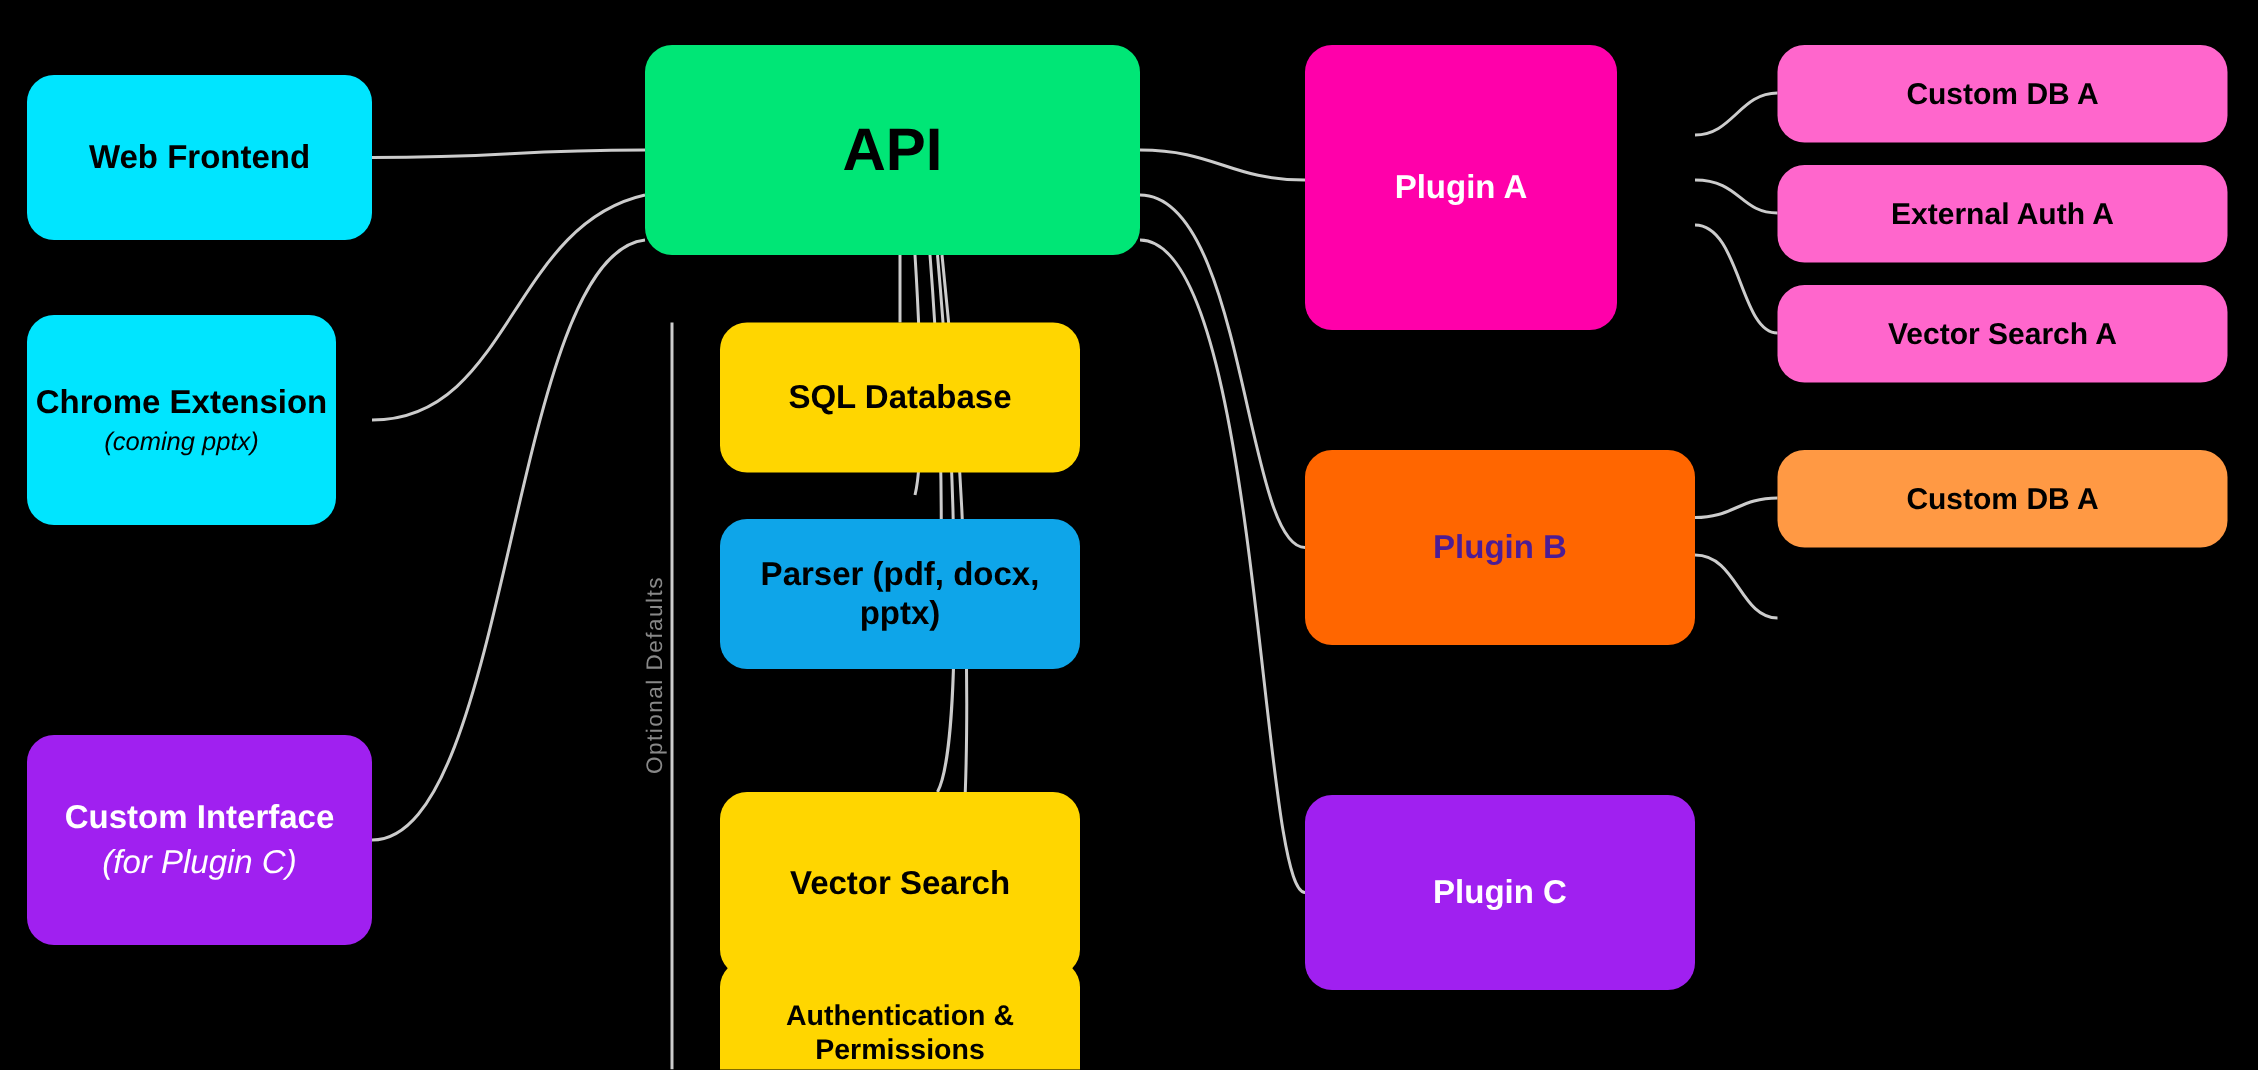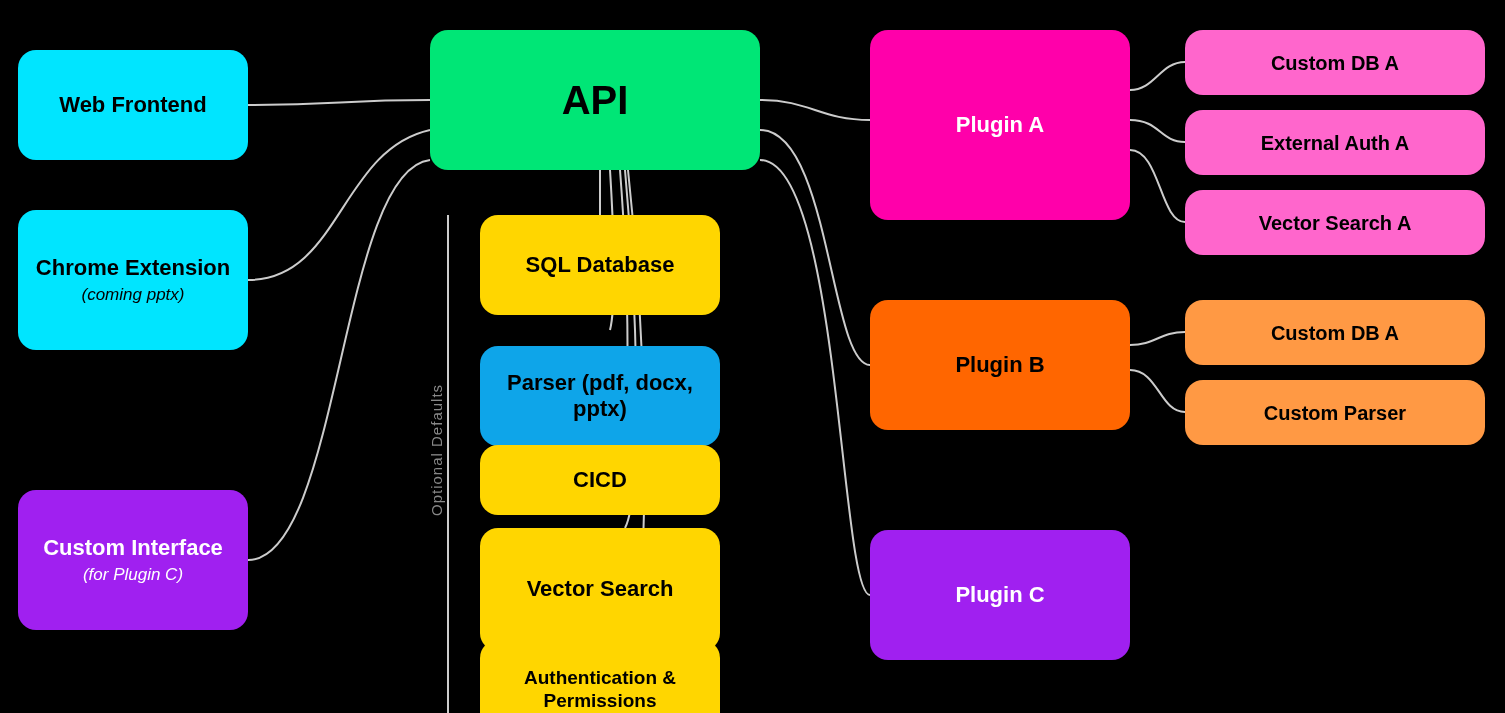--- a/index.html
+++ b/index.html
@@ -37,42 +37,42 @@
       background: #00e5ff;
       color: #000;
       left: 18px; top: 50px;
       width: 230px; height: 110px;
     }
 
     .chrome-extension {
       background: #00e5ff;
       color: #000;
       left: 18px; top: 210px;
-      width: 230px; height: 140px;
+      width: 206px; height: 140px;
       flex-direction: column;
       align-items: center;
     }
     .chrome-extension .subtitle {
       font-style: italic;
       font-weight: 400;
       font-size: 17px;
       margin-top: 4px;
     }
 
     .custom-interface {
       background: #a020f0;
       color: #fff;
       left: 18px; top: 490px;
       width: 230px; height: 140px;
       flex-direction: column;
     }
     .custom-interface .subtitle {
       font-style: italic;
       font-weight: 400;
-      font-size: 17px;
+      font-size: 22px;
       margin-top: 4px;
     }
 
     
     .api-node {
       background: #00e676;
       color: #000;
       left: 430px; top: 30px;
       width: 330px; height: 140px;
       font-size: 40px;
@@ -130,27 +130,27 @@
       left: 480px; top: 640px;
       width: 240px; height: 100px;
       font-size: 19px;
     }
 
     
     .plugin-a {
       background: #ff00aa;
       color: #fff;
       left: 870px; top: 30px;
-      width: 260px; height: 190px;
+      width: 208px; height: 190px;
     }
 
     
     .plugin-b {
       background: #ff6600;
-      color: #000000;
+      color: #4c1d95;
       left: 870px; top: 300px;
       width: 260px; height: 130px;
     }
 
     
     .plugin-c {
       background: #a020f0;
       color: #fff;
       left: 870px; top: 530px;
       width: 260px; height: 130px;
@@ -277,23 +277,20 @@
   </div>
 
   <div class="node sql-db">
     <span>SQL Database</span>
   </div>
 
   <div class="node parser">
     <span>Parser (pdf, docx, pptx)</span>
   </div>
 
-  <div class="node cicd">
-    <span>CICD</span>
-  </div>
 
   <div class="node vector-search">
     <span>Vector Search</span>
   </div>
 
   <div class="node auth-perms">
     <span>Authentication &amp; Permissions</span>
   </div>
 
   <div class="node plugin-a">
@@ -317,17 +314,14 @@
   </div>
 
   <div class="node custom-search-a">
     <span>Vector Search A</span>
   </div>
 
   <div class="node custom-db-b">
     <span>Custom DB  A</span>
   </div>
 
-  <div class="node custom-parser-b">
-    <span>Custom Parser</span>
-  </div>
 
 </div>
 
 </body></html>

